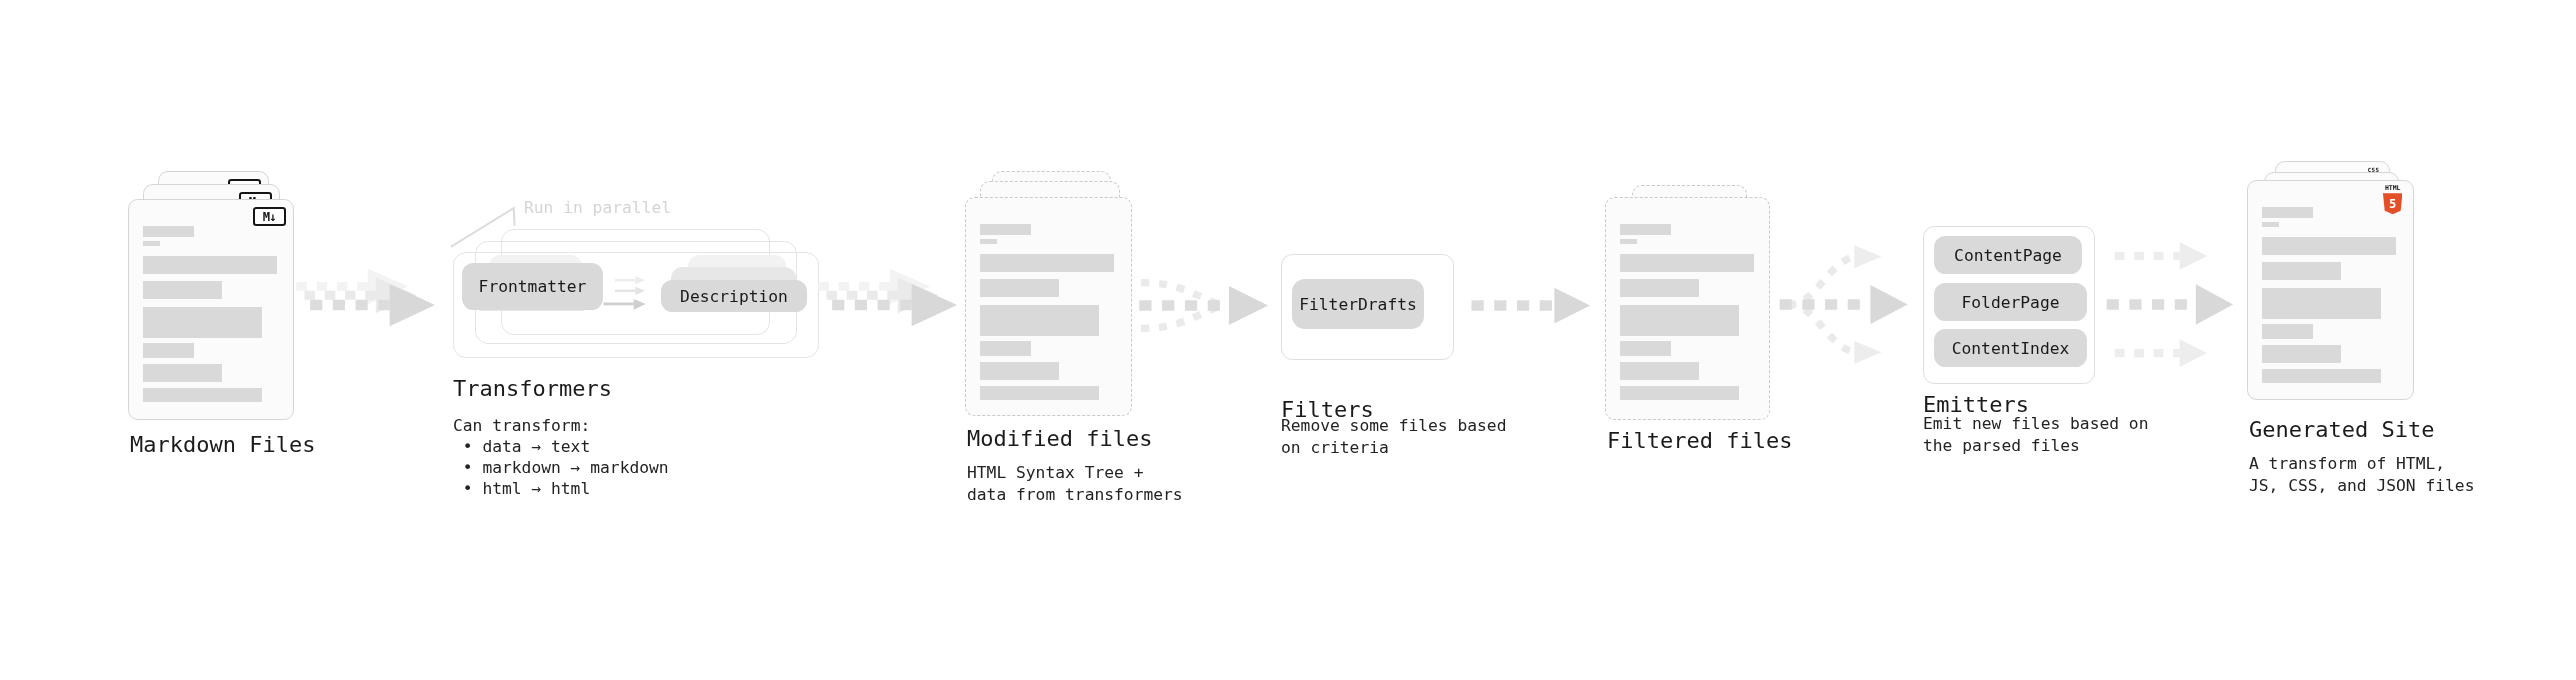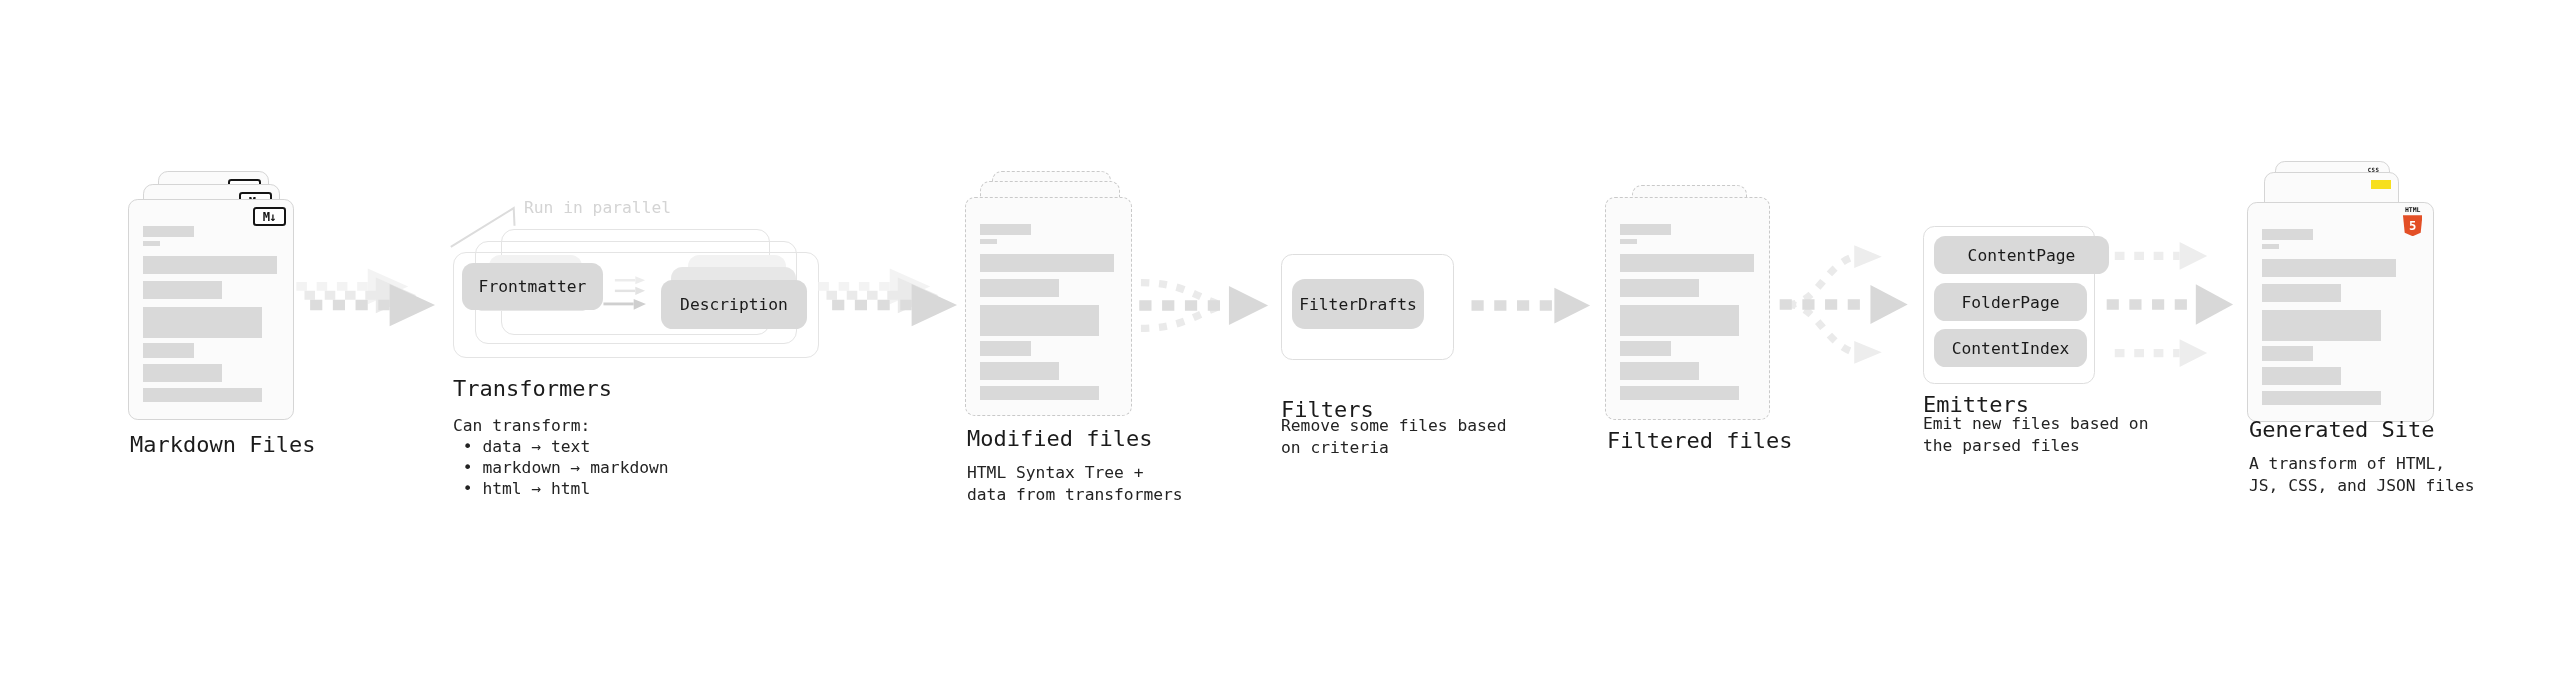--- a/index.html
+++ b/index.html
@@ -94,21 +94,21 @@
     <div class="frame" style="left:501px;top:229px;width:269px;height:106px;"></div>
     <div class="frame" style="left:475px;top:241px;width:322px;height:103px;"></div>
     <div class="frame" style="left:453px;top:252px;width:366px;height:106px;"></div>
 
     <div class="ghost" style="left:489px;top:255px;width:93px;height:41px;background:#f2f2f2;"></div>
     <div class="ghost" style="left:472px;top:267px;width:120px;height:44px;background:#e7e7e7;"></div>
     <div class="ghost" style="left:688px;top:255px;width:98px;height:41px;background:#f2f2f2;"></div>
     <div class="ghost" style="left:671px;top:267px;width:125px;height:44px;background:#e7e7e7;"></div>
 
     <div class="chip" style="left:462px;top:263px;width:141px;height:47px;">Frontmatter</div>
-    <div class="chip" style="left:661px;top:280px;width:146px;height:49px;">Description</div>
+    <div class="chip" style="left:661px;top:280px;width:146px;height:32px;">Description</div>
 
     <svg style="left:601px;top:272px;" width="49" height="41" viewBox="0 0 60 50">
       <line x1="17" y1="10" x2="42" y2="10" stroke="#ececec" stroke-width="3"></line>
         <polygon points="42,5 42,15 54,10" fill="#ececec"></polygon>
       <line x1="17" y1="23" x2="42" y2="23" stroke="#e3e3e3" stroke-width="3"></line>
         <polygon points="42,18 42,28 54,23" fill="#e3e3e3"></polygon>
       <line x1="3" y1="39" x2="40" y2="39" stroke="#cfcfcf" stroke-width="3.5"></line>
         <polygon points="40,33 40,46 55,39" fill="#cfcfcf"></polygon>
     </svg>
 
@@ -204,21 +204,21 @@
     <path d="M 14,87 C 50,87 60,38 96,28" fill="none" stroke="#eaeaea" stroke-width="9" stroke-dasharray="10 12"></path>
     <polygon points="96,14 96,42 130,28" fill="#ededed"></polygon>
     <path d="M 14,87 C 50,87 60,136 96,146" fill="none" stroke="#eaeaea" stroke-width="9" stroke-dasharray="10 12"></path>
     <polygon points="96,132 96,160 130,146" fill="#ededed"></polygon>
     <line x1="4" y1="87" x2="116" y2="87" stroke="#dcdcdc" stroke-width="13" stroke-dasharray="15 13"></line>
     <polygon points="116,63 116,111 162,87" fill="#d8d8d8"></polygon>
   </svg>
 
   <div>
     <div class="box" style="left:1923px;top:226px;width:172px;height:158px;"></div>
-    <div class="chip" style="left:1934px;top:236px;width:175px;height:38px;">ContentPage</div>
+    <div class="chip" style="left:1934px;top:236px;width:148px;height:38px;">ContentPage</div>
     <div class="chip" style="left:1934px;top:283px;width:153px;height:38px;">FolderPage</div>
     <div class="chip" style="left:1934px;top:329px;width:153px;height:38px;">ContentIndex</div>
     <div class="h" style="left:1923px;top:392px;">Emitters</div>
     <div class="cap" style="left:1923px;top:413px;">
       <div>Emit new files based on</div>
       <div>the parsed files</div>
     </div>
   </div>
 
   <svg style="left:2103px;top:234px;" width="137" height="141" viewBox="0 0 168 174">
@@ -233,21 +233,21 @@
   <div>
     <div class="file-card" style="left:2275px;top:161px;width:115px;height:187px;">
       <div class="css-badge">
         <div class="css-word">CSS</div>
         <div class="css-bar"></div>
       </div>
     </div>
     <div class="file-card" style="left:2264px;top:172px;width:135px;height:203px;">
       <div class="js-badge"></div>
     </div>
-    <div class="file-card" style="left:2247px;top:202px;width:187px;height:220px;">
+    <div class="file-card" style="left:2247px;top:180px;width:167px;height:220px;">
       <div class="html5-badge">
         <div class="html5-word">HTML</div>
         <div class="html5-shield">5</div>
       </div>
       <div class="bars">
         <div class="bar b1"></div>
           <div class="bar b2"></div>
           <div class="bar b3"></div>
           <div class="bar b4"></div>
         <div class="bar b5"></div>

